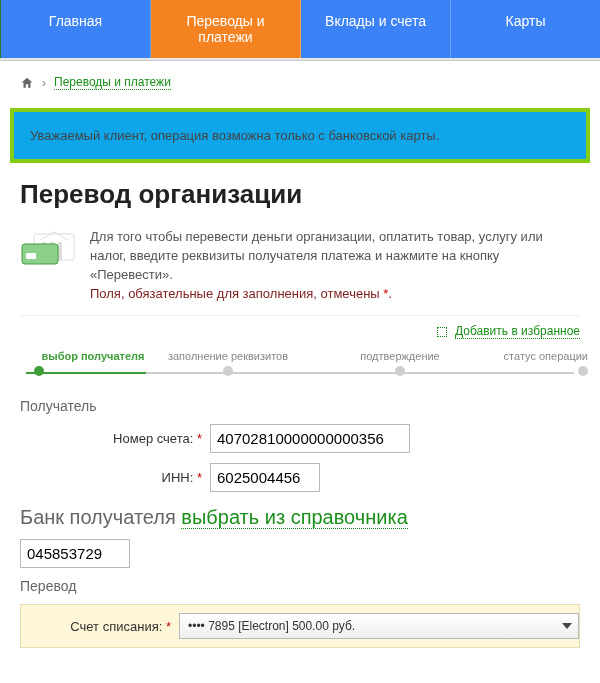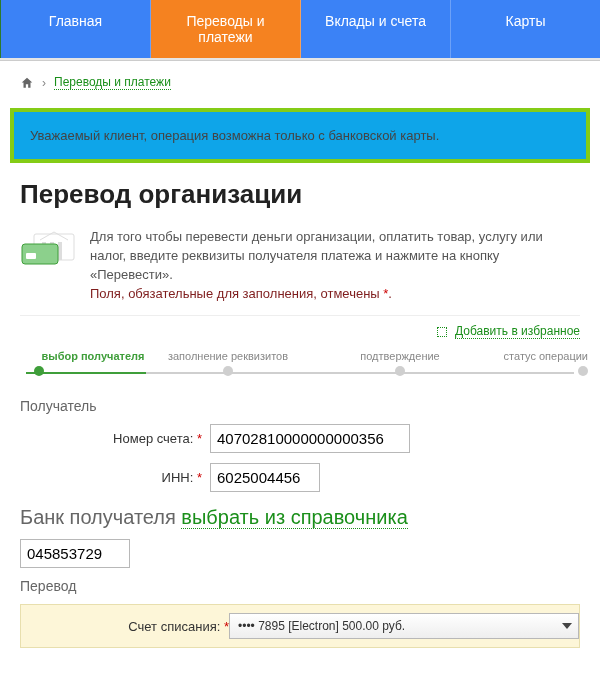--- a/index.html
+++ b/index.html
@@ -53,21 +53,21 @@
   
   .section-title { font-size: 14px; color: #666; margin: 10px 0; }
   .field { display: flex; align-items: center; margin: 10px 0; }
   .field label { width: 190px; text-align: right; padding-right: 8px; font-size: 13px; color: #333; }
   .field input[type=text] { border: 1px solid #b8b8b8; padding: 5px 6px; font-size: 15px; min-width: 110px; }
 
   .bank-line { font-size: 20px; color: #666; margin: 14px 0 6px 0; }
   .bank-line a { color: #1a8f1a; text-decoration: none; border-bottom: 1px dotted #1a8f1a; }
 
   .transfer-row { background: #fdf6d8; border: 1px solid #e8dfae; padding: 8px 0; display: flex; align-items: center; margin-top: 4px; }
-  .transfer-row label { width: 208px; text-align: right; font-size: 13px; color: #333; }
+  .transfer-row label { width: 158px; text-align: right; padding-right: 8px; font-size: 13px; color: #333; }
   .select-wrap { flex: 1; }
   .faux-select { display: flex; align-items: center; justify-content: space-between; border: 1px solid #b8b8b8; background: linear-gradient(#fff,#eee); height: 26px; padding: 0 6px 0 8px; cursor: pointer; font-size: 12px; }
   .faux-select .caret { width: 0; height: 0; border-left: 5px solid transparent; border-right: 5px solid transparent; border-top: 6px solid #444; }
 
   
   .actions { text-align: center; padding: 38px 0 20px 0; display: flex; justify-content: center; align-items: center; gap: 26px; }
   .cancel { color: #1a8f1a; cursor: pointer; text-decoration: none; border-bottom: 1px dotted #1a8f1a; font-size: 14px; }
   .primary { background: linear-gradient(#58b34f,#3f9e3a); color: #fff; border: 1px solid #2e7a2a; border-radius: 3px; padding: 9px 26px; font-size: 15px; cursor: pointer; font-family: inherit; }
 </style>
 </head>

